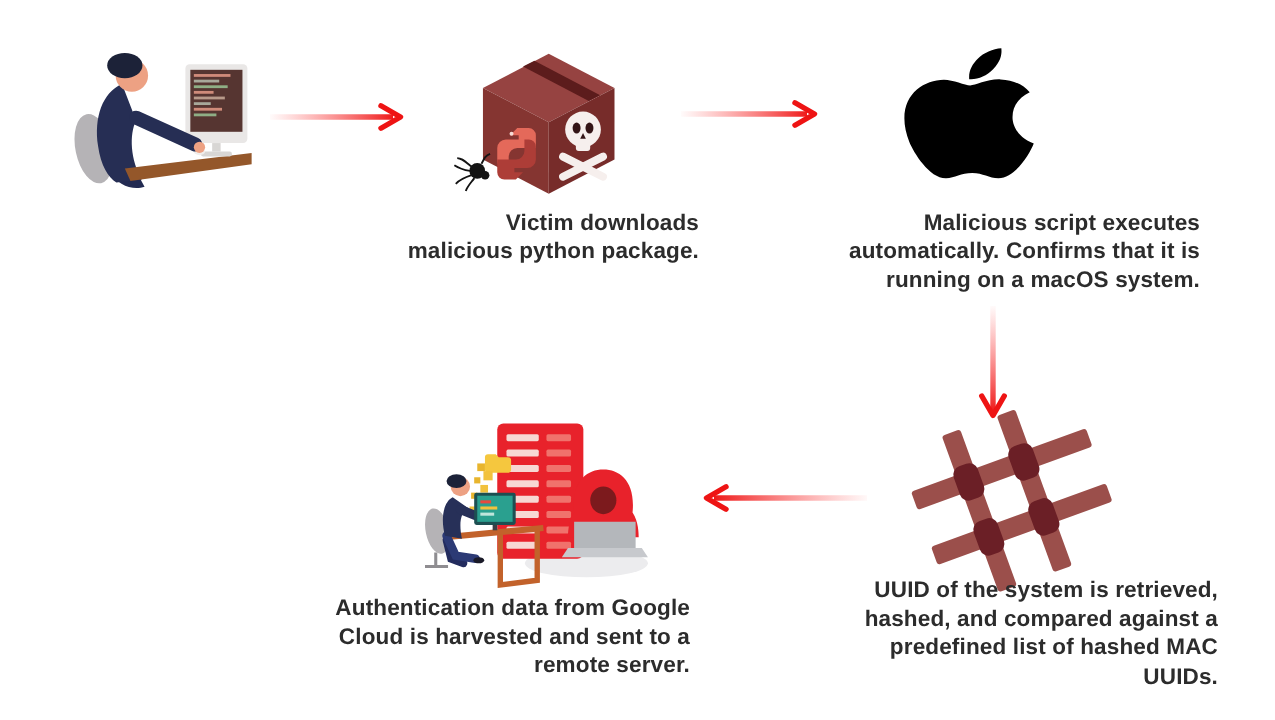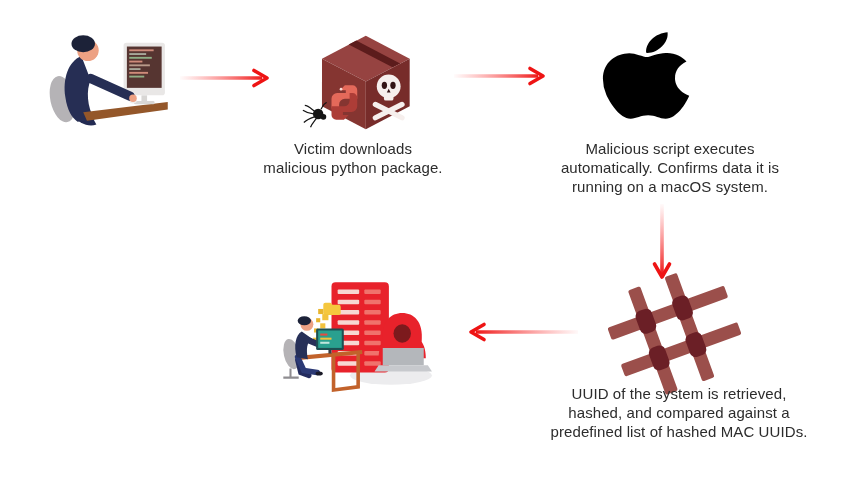--- a/index.html
+++ b/index.html
@@ -2,22 +2,22 @@
 <html><head>
 <meta charset="utf-8">
 <style>
   html,body{margin:0;padding:0;background:#ffffff;}
   #canvas{
     position:relative;width:850px;height:480px;background:#ffffff;overflow:hidden;
     font-family:"Liberation Sans","DejaVu Sans",sans-serif;
   }
   .abs{position:absolute;}
   .caption{
-    position:absolute;text-align:center;white-space:pre-line;
-    font-size:15px;line-height:1.28;color:#2c2c2c;font-weight:400;
+    position:absolute;text-align:right;white-space:pre-line;
+    font-size:15px;line-height:1.28;color:#2c2c2c;font-weight:700;
     letter-spacing:.1px;
   }
   
   .hash-wrap{position:absolute;left:620px;top:285px;width:110px;height:95px;transform:rotate(-20deg);}
   .hash-bar-h{position:absolute;left:-7px;width:124px;height:13px;background:#9b4f4b;border-radius:2px;}
   .hash-bar-v{position:absolute;top:-8px;height:111px;width:13px;background:#9b4f4b;border-radius:2px;}
   .hash-joint{position:absolute;width:17px;height:24px;background:#6b1f26;border-radius:6px;}
 </style>
 </head>
 <body>
@@ -206,21 +206,24 @@
       <rect x="49" y="66" width="11" height="2" fill="#f2c23d"></rect>
       <rect x="49" y="70" width="9" height="2" fill="#bfe6dc"></rect>
       <rect x="57" y="78" width="3" height="3.5" fill="#3a3f45"></rect>
     </g>
   </svg>
 
   <div class="caption" style="left:240px;top:139px;width:226px">Victim downloads
 malicious python package.</div>
 
   <div class="caption" style="left:540px;top:139px;width:260px">Malicious script executes
-automatically. Confirms data it is
+automatically. Confirms that it is
 running on a macOS system.</div>
 
   <div class="caption" style="left:546px;top:384px;width:266px">UUID of the system is retrieved,
 hashed, and compared against a
 predefined list of hashed MAC UUIDs.</div>
 
+  <div class="caption" style="left:222px;top:396px;width:238px">Authentication data from Google
+Cloud is harvested and sent to a
+remote server.</div>
 
 </div>
 
 </body></html>

